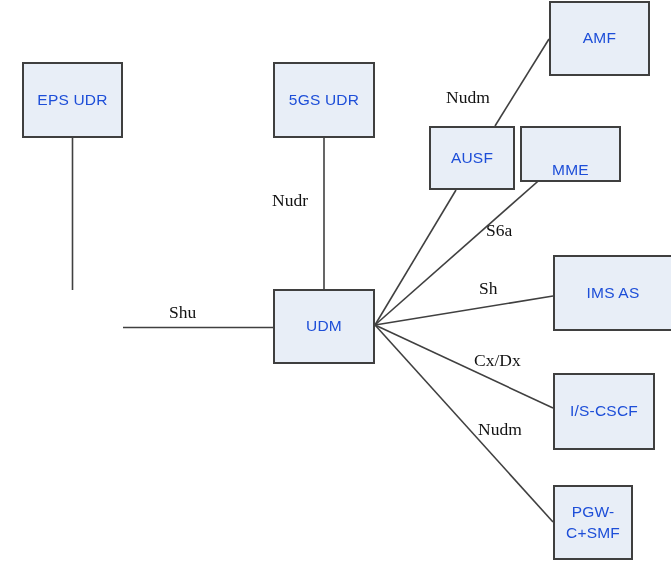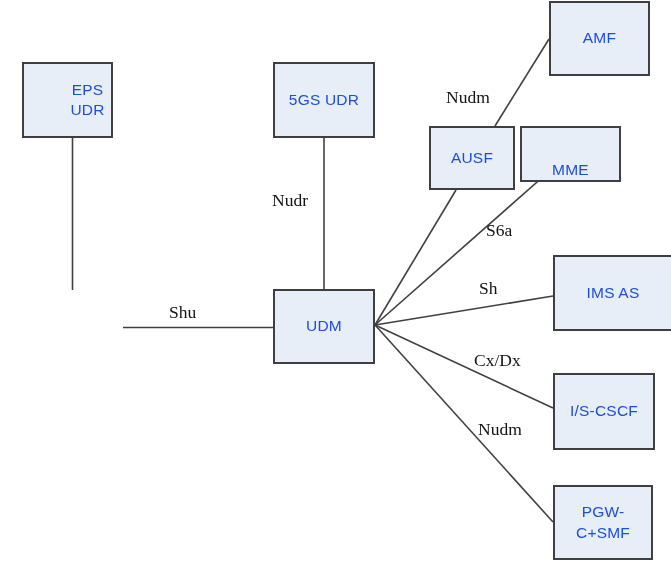--- a/index.html
+++ b/index.html
@@ -54,21 +54,21 @@
     <line x1="324" y1="138" x2="324" y2="289"></line>
     <line x1="123" y1="327.5" x2="273" y2="327.5"></line>
     <line x1="375" y1="325" x2="456" y2="190"></line>
     <line x1="495" y1="126" x2="549" y2="39"></line>
     <line x1="375" y1="325" x2="553" y2="168"></line>
     <line x1="375" y1="325" x2="553" y2="296"></line>
     <line x1="375" y1="325" x2="553" y2="408"></line>
     <line x1="375" y1="325" x2="553" y2="522"></line>
   </svg>
 
-  <div class="node" style="left:22px;  top:62px;  width:91px; height:76px;padding-left:40px;">
+  <div class="node" style="left:22px;  top:62px;  width:101px; height:76px;">
     <span>EPS UDR</span>
   </div>
   <div class="node" style="left:273px; top:62px;  width:102px; height:76px;">
     <span>5GS UDR</span>
   </div>
   <div class="node" style="left:273px; top:289px; width:102px; height:75px;">
     <span>UDM</span>
   </div>
   <div class="node" style="left:429px; top:126px; width:86px;  height:64px;">
     <span>AUSF</span>
@@ -78,21 +78,21 @@
   </div>
   <div class="node" style="left:520px; top:126px; width:101px; height:56px;align-items:flex-end;">
     <span>MME</span>
   </div>
   <div class="node" style="left:553px; top:255px; width:120px;  height:76px;">
     <span>IMS AS</span>
   </div>
   <div class="node" style="left:553px; top:373px; width:102px; height:77px;">
     <span>I/S-CSCF</span>
   </div>
-  <div class="node" style="left:553px; top:485px; width:100px; height:75px;">
+  <div class="node" style="left:553px; top:485px; width:80px; height:75px;">
     <span>PGW-
 C+SMF</span>
   </div>
 
   <span class="elabel" style="left:272px; top:190px;">Nudr</span>
   <span class="elabel" style="left:169px; top:302px;">Shu</span>
   <span class="elabel" style="left:446px; top:87px;">Nudm</span>
   <span class="elabel" style="left:486px; top:220px;">S6a</span>
   <span class="elabel" style="left:479px; top:278px;">Sh</span>
   <span class="elabel" style="left:474px; top:350px;">Cx/Dx</span>

